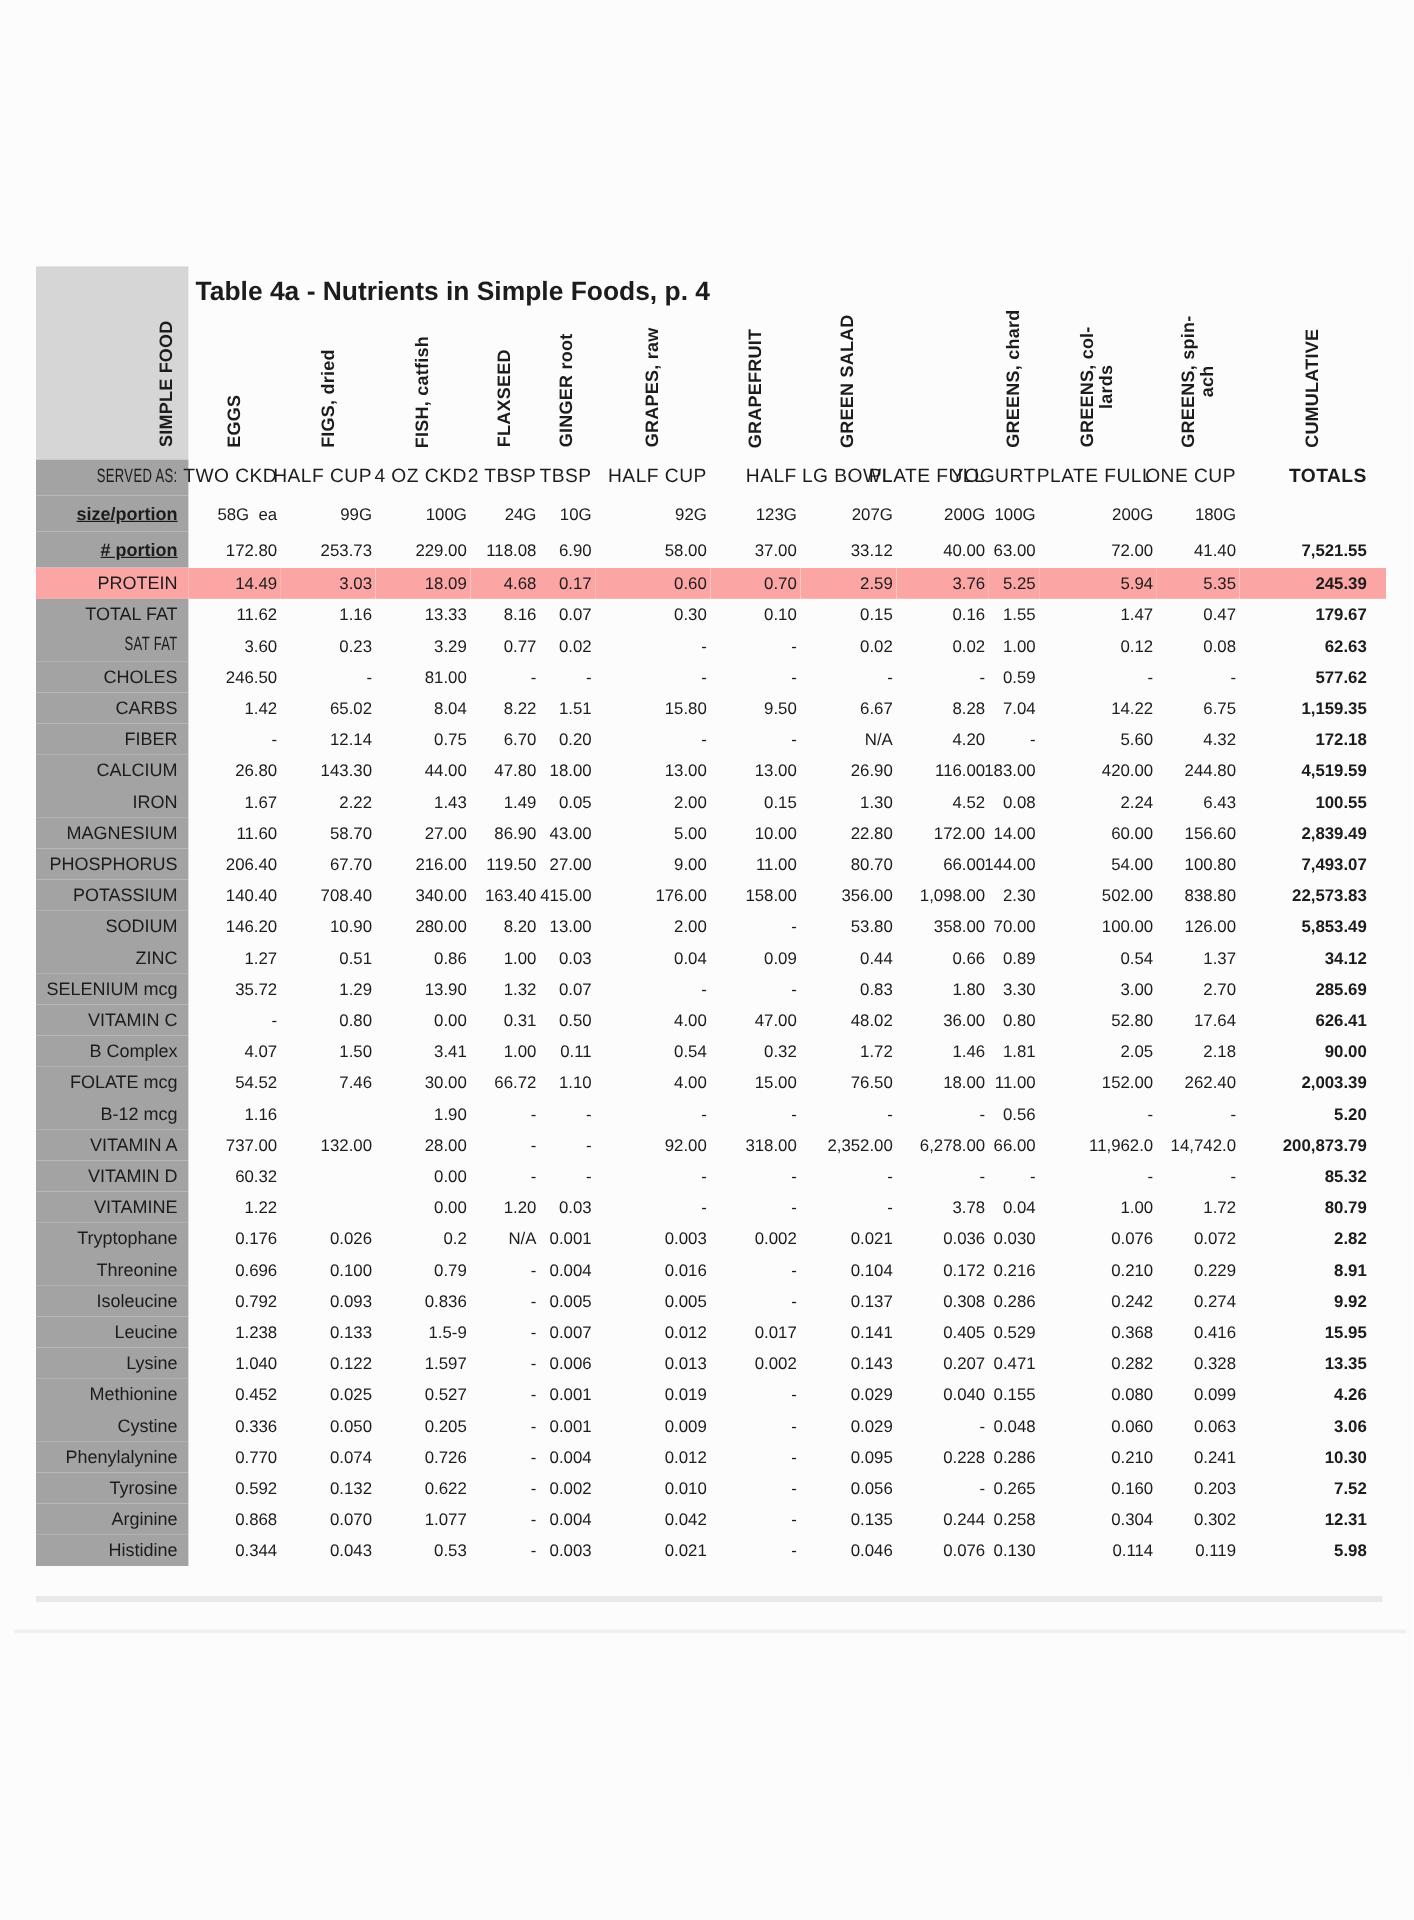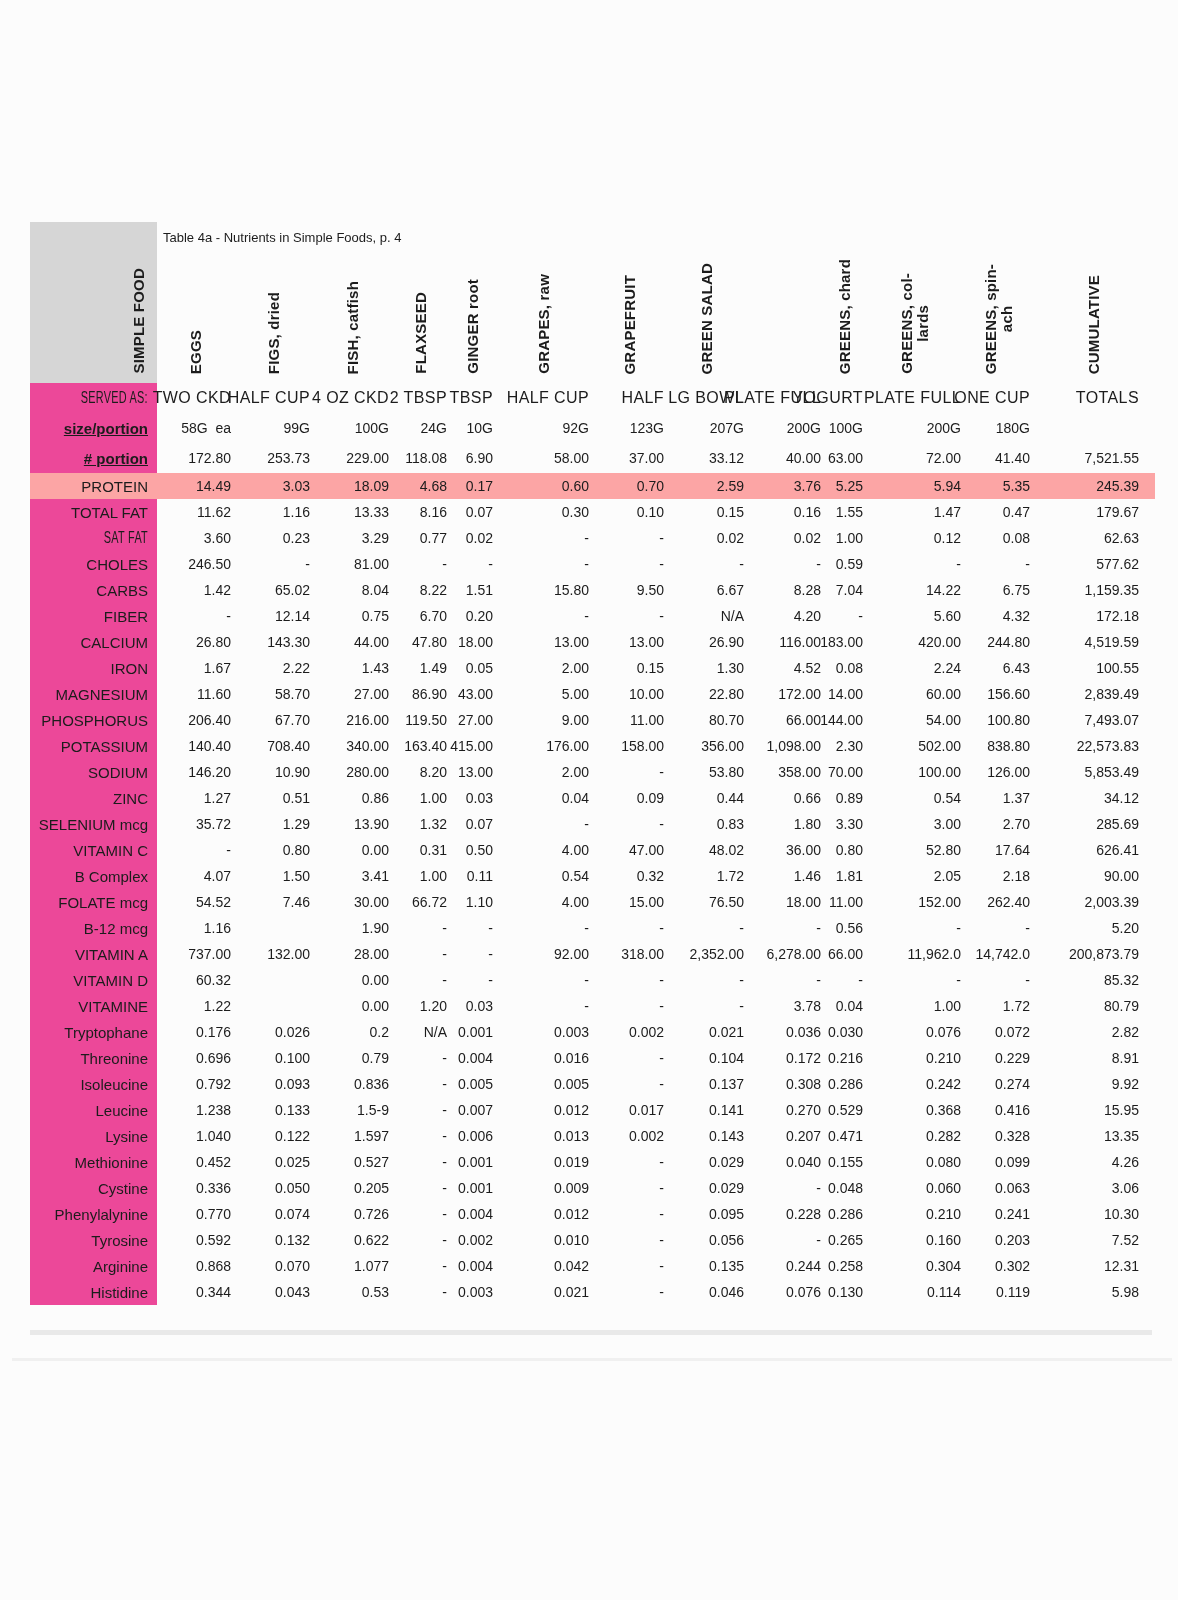--- a/index.html
+++ b/index.html
@@ -4,45 +4,45 @@
 <style>
   html,body { margin:0; padding:0; }
   .page {
     position:relative; width:1178px; height:1600px;
     background:#fcfcfc; overflow:hidden;
     font-family:"Liberation Sans", sans-serif; color:#1c1c1c;
   }
   .table-wrap { position:absolute; left:30px; top:222px; width:1125px; }
   .title {
     position:absolute; left:133px; top:8px;
-    font-size:13px; font-weight:normal; white-space:pre; z-index:3;
+    font-size:22px; font-weight:bold; white-space:pre; z-index:3;
   }
   table { border-collapse:collapse; table-layout:fixed; width:1125px; }
   th, td { margin:0; padding:0; font-weight:normal; }
   thead th { height:156px; vertical-align:bottom; text-align:center; padding-bottom:5px; }
   thead th.corner { background:#d6d6d6; text-align:right; padding-right:10px; }
   .vert {
     writing-mode:vertical-rl; transform:rotate(180deg);
     font-weight:bold; font-size:15px; line-height:16px; letter-spacing:0.2px;
     white-space:nowrap;
   }
   tbody td { height:26px; font-size:14px; }
   tbody tr.tall td { height:30px; }
   td.rowlabel {
-    background:#ec4899; text-align:right; padding-right:9px;
+    background:#a3a3a3; text-align:right; padding-right:9px;
     font-size:15px; white-space:pre;
   }
   td.rowlabel.bold { font-weight:bold;text-decoration:underline; }
   tr.shaded td { background:#fca5a5; }
   td.val { position:relative; }
   td.val > .v {
     position:absolute; right:3px; top:50%;
     transform:translateY(-50%); white-space:pre;
   }
-  td.val:last-child > .v { right:16px; }
+  td.val:last-child > .v { right:16px;font-weight:bold; }
   .v.condx {
     transform:translateY(-50%) scaleX(0.68);
     transform-origin:100% 50%;
     font-size:16px; letter-spacing:0.4px;
   }
   .condlbl {
     display:inline-block; transform:scaleX(0.68); transform-origin:100% 50%;
     font-size:16px; letter-spacing:0.4px;
   }
   .scan-line-1 { position:absolute; left:30px; top:1330px; width:1122px; height:5px; background:#e9e9e9; }
@@ -1238,21 +1238,21 @@
             <td class="val">
               <span class="v">0.012</span>
             </td>
             <td class="val">
               <span class="v">0.017</span>
             </td>
             <td class="val">
               <span class="v">0.141</span>
             </td>
             <td class="val">
-              <span class="v">0.270</span>
+              <span class="v">0.405</span>
             </td>
             <td class="val">
               <span class="v">0.529</span>
             </td>
             <td class="val">
               <span class="v">0.368</span>
             </td>
             <td class="val">
               <span class="v">0.416</span>
             </td>

